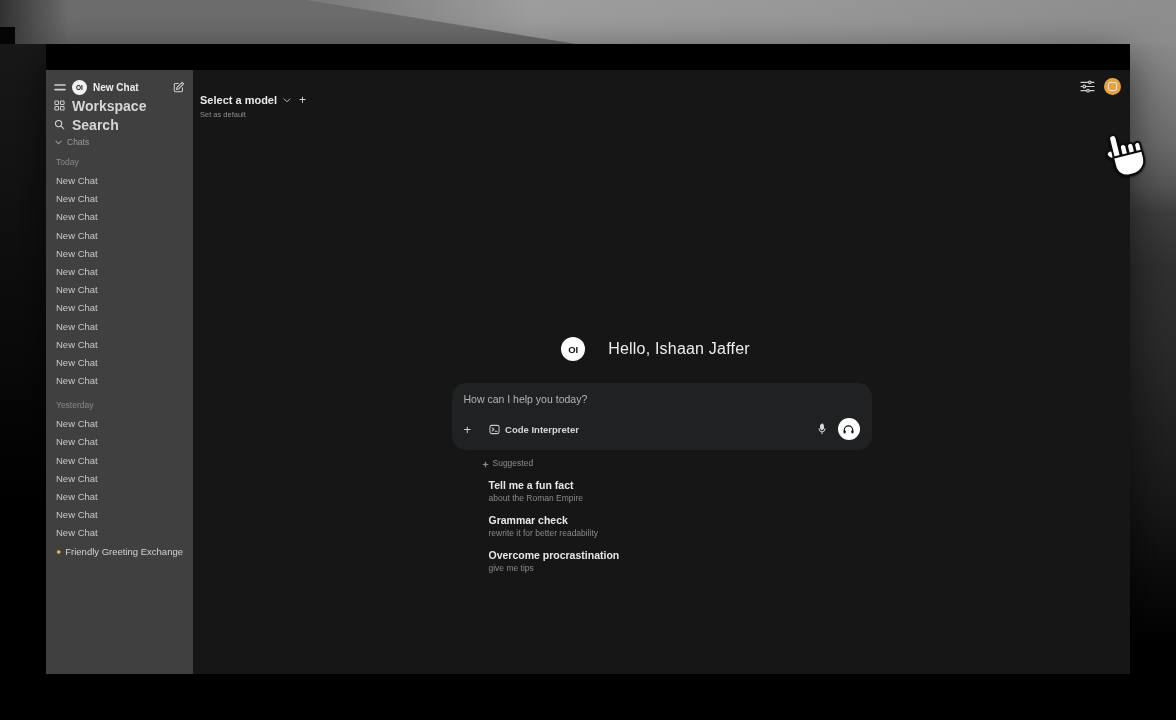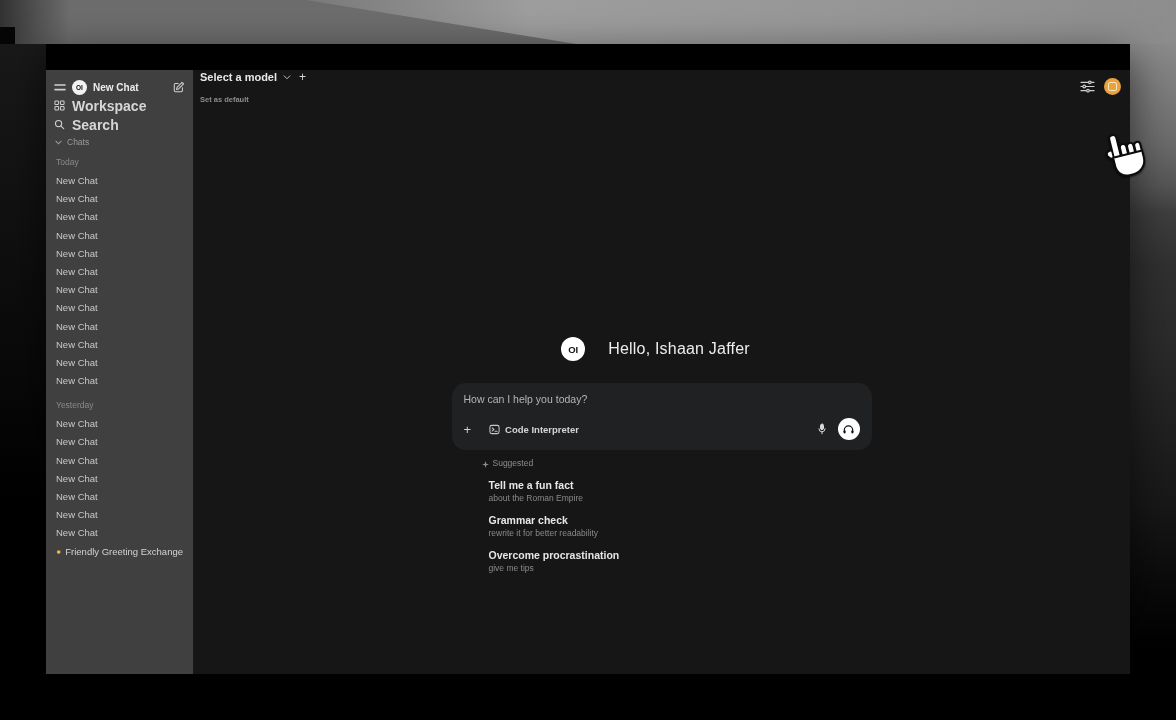--- a/index.html
+++ b/index.html
@@ -36,24 +36,24 @@
     font-size:14px;font-weight:700;color:#d6d6d6;cursor:default;}
   .sb-chats{display:flex;align-items:center;gap:5px;padding:0 9px;margin-top:3px;
     font-size:8.5px;color:#9a9a9a;}
   .group-label{padding:0 10px;font-size:8.5px;color:#8a8a8a;margin-top:10px;margin-bottom:5px;}
   .chat-item{padding:0 10px;height:18.2px;line-height:18.2px;font-size:9.5px;color:#c9c9c9;
     white-space:nowrap;}
   .named{display:flex;align-items:center;gap:4px;padding:0 10px;height:18.2px;
     font-size:9.5px;color:#d2d2d2;white-space:nowrap;}
   
   .main{flex:1;position:relative;background:#161616;}
-  .model-bar{position:absolute;left:7px;top:0;}
+  .model-bar{position:absolute;left:7px;top:23px;}
   .model-row{display:flex;align-items:center;gap:6px;font-size:11px;font-weight:700;color:#e8e8e8;}
   .add-model{font-size:12px;font-weight:400;color:#d8d8d8;margin-left:2px;}
-  .set-default{font-size:7.5px;color:#8d8d8d;margin-top:11px;font-weight:bold;}
+  .set-default{font-size:7.5px;color:#8d8d8d;margin-top:3px;}
   .top-right{position:absolute;right:9px;top:8px;display:flex;align-items:center;gap:9px;}
   .avatar{width:17px;height:17px;border-radius:50%;background:#e9a23c;display:flex;
     align-items:center;justify-content:center;}
   .av-glyph{width:7px;height:7px;border:1px solid rgba(255,255,255,.7);border-radius:2px;}
   .center{position:absolute;left:0;right:0;top:258px;display:flex;flex-direction:column;align-items:center;}
   .greeting-row{display:flex;align-items:center;gap:11px;}
   .logo-lg{width:24px;height:24px;border-radius:50%;background:#fff;color:#111;font-size:9.5px;
     font-weight:700;display:flex;align-items:center;justify-content:center;flex:none;}
   .greeting{font-size:16px;font-weight:500;color:#ededed;letter-spacing:.2px;margin:12px;}
   .composer{margin-top:13px;width:420px;background:#1f2123;border-radius:14px;

